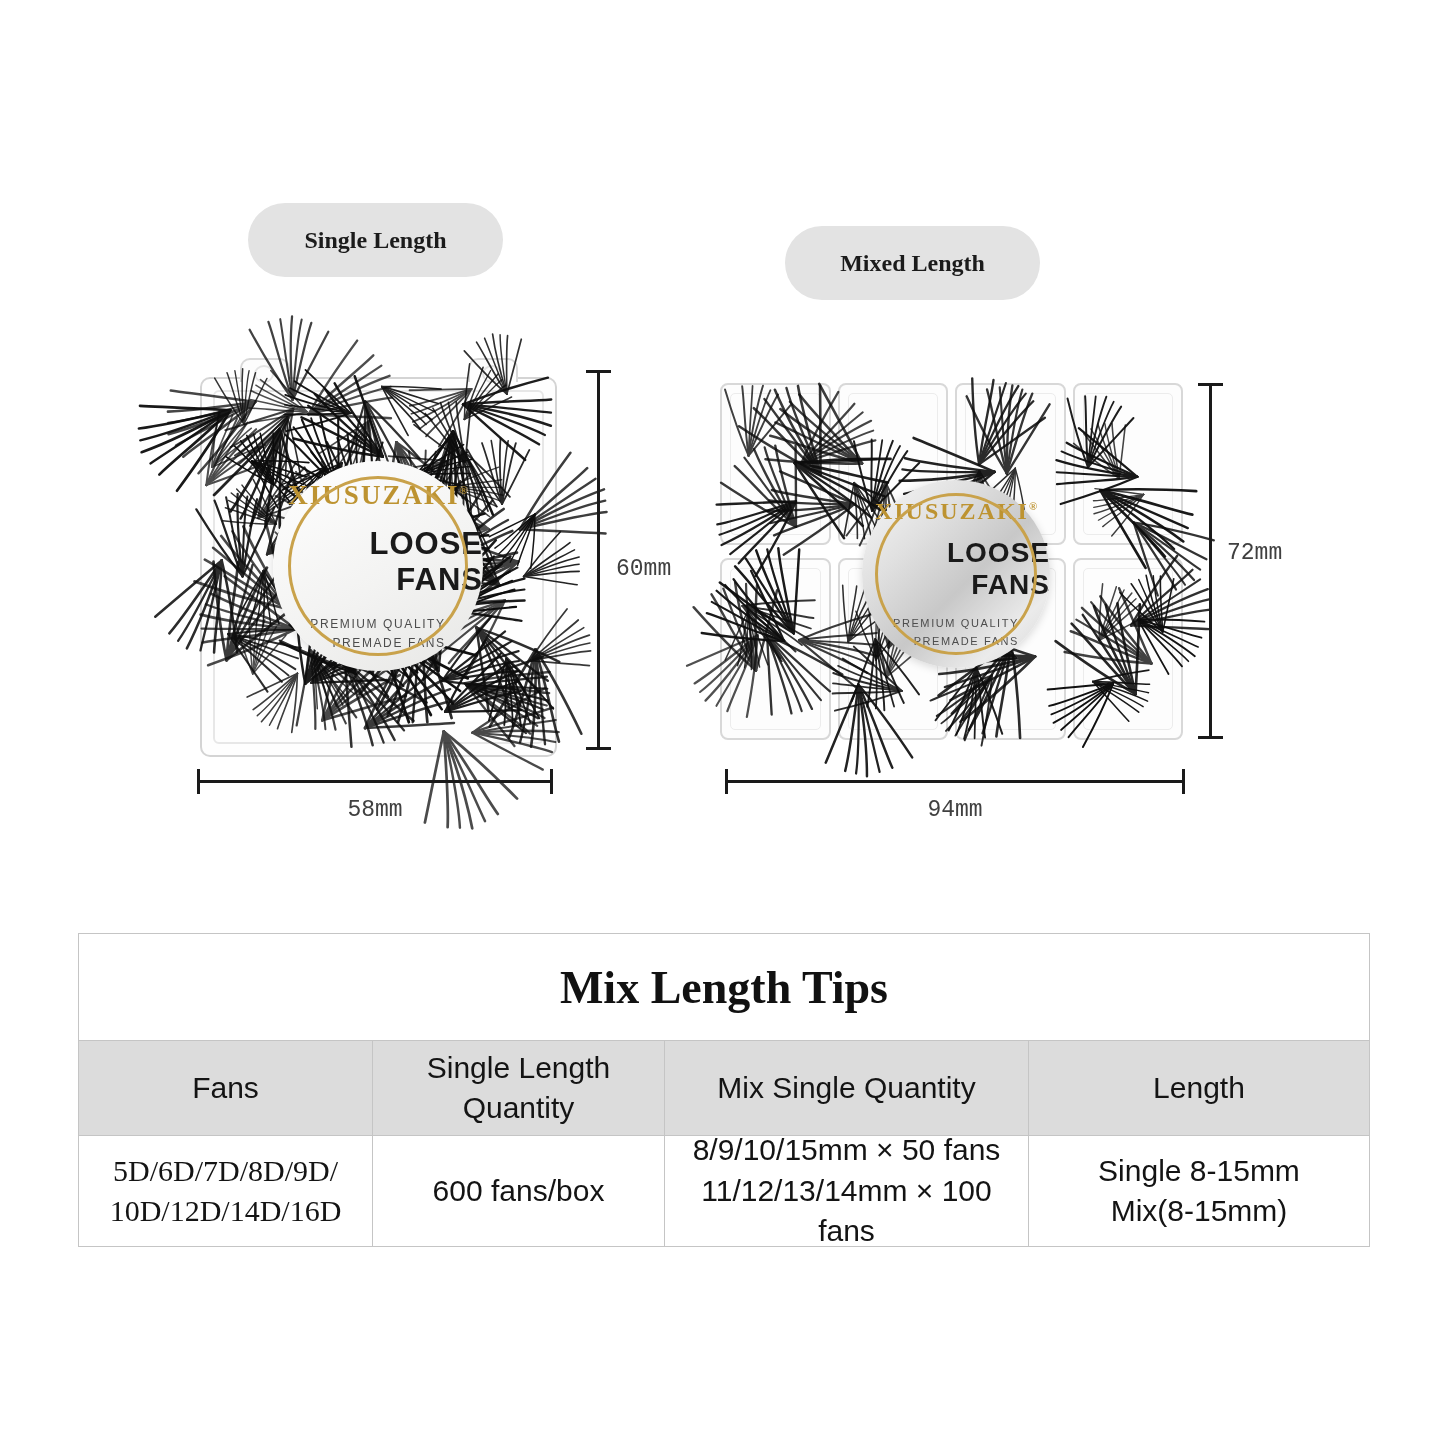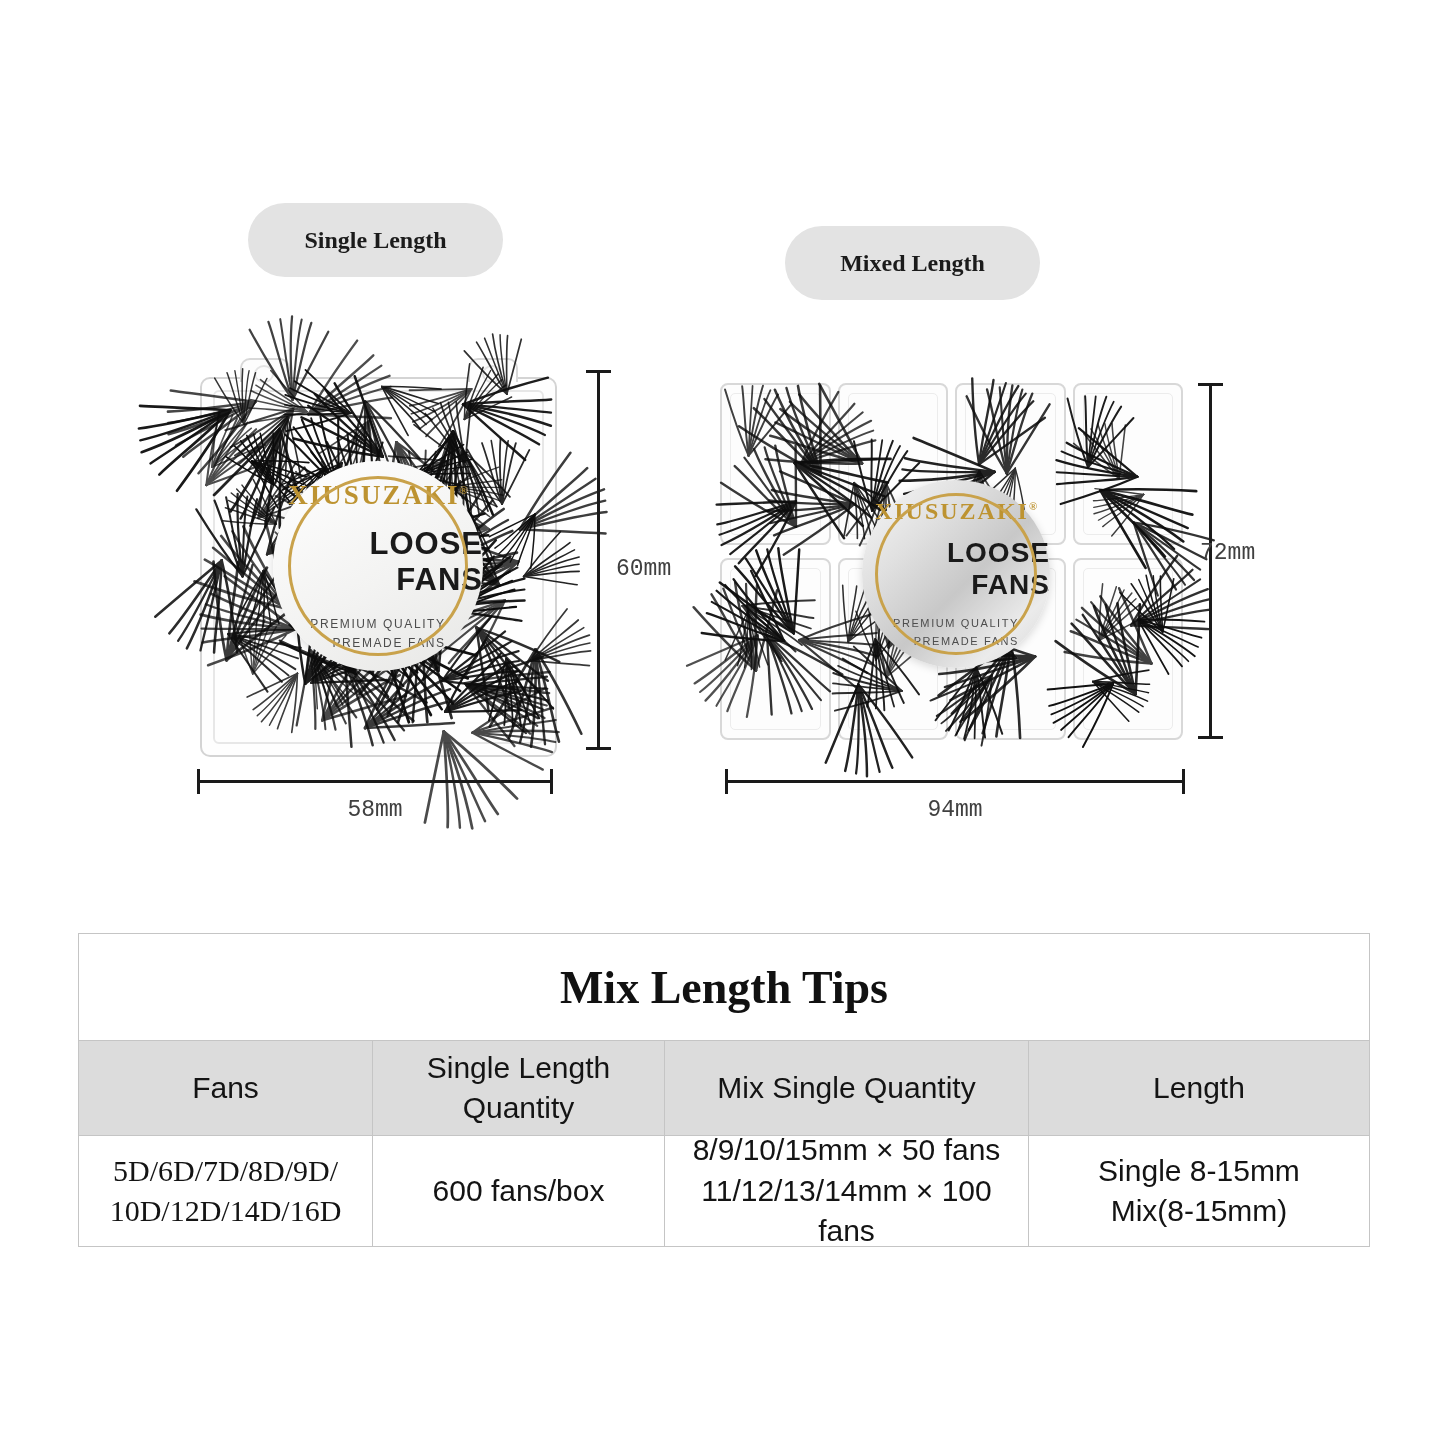--- a/index.html
+++ b/index.html
@@ -318,21 +318,21 @@
     <div class="tagline"><span>PREMIUM QUALITY</span><br><span>PREMADE FANS</span></div>
   </div>
 
   <div class="dim-v" style="left:597px;top:370px;height:380px;"></div>
   <div class="dim-label" style="left:616px;top:556px;">60mm</div>
 
   <div class="dim-h" style="left:197px;top:780px;width:356px;"></div>
   <div class="dim-label centered" style="left:197px;top:797px;width:356px;">58mm</div>
 
   <div class="dim-v" style="left:1209px;top:383px;height:356px;"></div>
-  <div class="dim-label" style="left:1200px;top:540px;text-align:center;">72mm</div>
+  <div class="dim-label" style="left:1227px;top:540px;text-align:center;">72mm</div>
 
   <div class="dim-h" style="left:725px;top:780px;width:460px;"></div>
   <div class="dim-label centered" style="left:725px;top:797px;width:460px;">94mm</div>
 
   <div class="spec-table">
     <div class="t-title">
       <span>Mix Length Tips</span>
     </div>
     <div class="t-grid t-head">
       <div class="t-cell">Fans</div>

